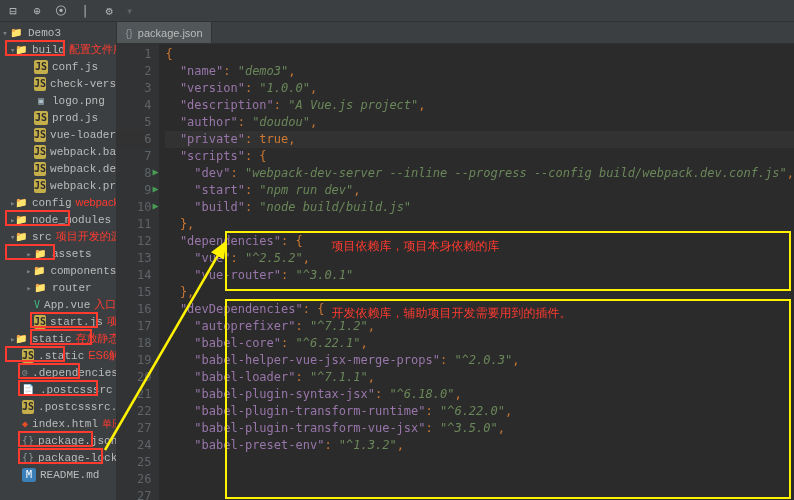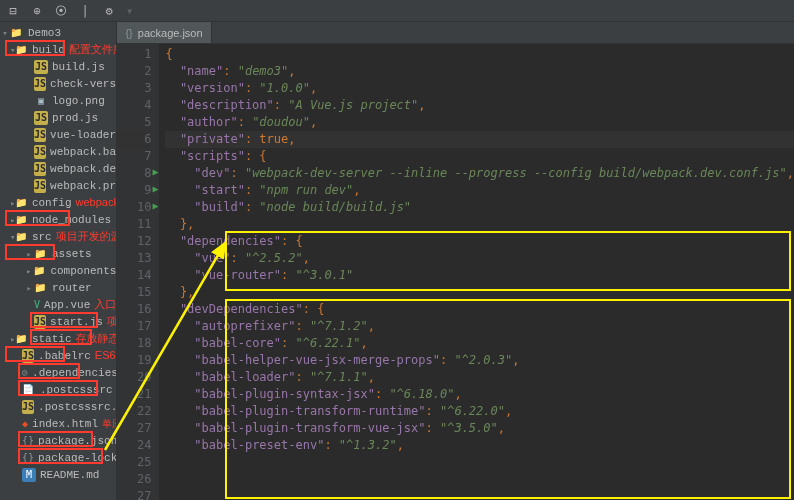--- a/index.html
+++ b/index.html
@@ -159,21 +159,21 @@
         <span class="name">Demo3</span>
       </div>
       <div class="tree-row" style="padding-left:10px">
         <span class="arrow">▾</span>
           <span class="fico folder-ico">📁</span>
         <span class="name">build</span>
         <span class="anno-red">配置文件所在文件夹</span>
       </div>
       <div class="tree-row" style="padding-left:34px">
           <span class="fico js-ico">JS</span>
-          <span class="name">build.js</span>
+          <span class="name">conf.js</span>
         </div>
       <div class="tree-row" style="padding-left:34px">
           <span class="fico js-ico">JS</span>
           <span class="name">check-versions.js</span>
         </div>
       <div class="tree-row" style="padding-left:34px">
           <span class="fico file-ico">▣</span>
           <span class="name">logo.png</span>
         </div>
       <div class="tree-row" style="padding-left:34px">
@@ -240,21 +240,21 @@
           <span class="anno-red">项目入口文件</span>
         </div>
       <div class="tree-row" style="padding-left:10px">
           <span class="arrow">▸</span>
           <span class="fico folder-ico">📁</span>
           <span class="name">static</span>
           <span class="anno-red">存放静态资源</span>
         </div>
       <div class="tree-row" style="padding-left:22px">
           <span class="fico js-ico">JS</span>
-          <span class="name">.babelrc</span>
+          <span class="name">.static</span>
           <span class="anno-red">ES6解析的配置文件</span>
         </div>
       <div class="tree-row" style="padding-left:22px">
           <span class="fico gear-ico">⚙</span>
           <span class="name">.dependencies</span>
           <span class="anno-red">编辑器配置</span>
         </div>
       <div class="tree-row" style="padding-left:22px">
           <span class="fico file-ico">📄</span>
           <span class="name">.postcsssrc</span>
@@ -345,20 +345,22 @@
 <div class="cl">    <span class="key">"babel-core"</span><span class="punct">: </span><span class="str">"^6.22.1"</span><span class="punct">,</span></div>
 <div class="cl">    <span class="key">"babel-helper-vue-jsx-merge-props"</span><span class="punct">: </span><span class="str">"^2.0.3"</span><span class="punct">,</span></div>
 <div class="cl">    <span class="key">"babel-loader"</span><span class="punct">: </span><span class="str">"^7.1.1"</span><span class="punct">,</span></div>
 <div class="cl">    <span class="key">"babel-plugin-syntax-jsx"</span><span class="punct">: </span><span class="str">"^6.18.0"</span><span class="punct">,</span></div>
 <div class="cl">    <span class="key">"babel-plugin-transform-runtime"</span><span class="punct">: </span><span class="str">"^6.22.0"</span><span class="punct">,</span></div>
 <div class="cl">    <span class="key">"babel-plugin-transform-vue-jsx"</span><span class="punct">: </span><span class="str">"^3.5.0"</span><span class="punct">,</span></div>
 <div class="cl">    <span class="key">"babel-preset-env"</span><span class="punct">: </span><span class="str">"^1.3.2"</span><span class="punct">,</span></div>
         </div>
       </div>
 
+      <div class="anno-red" style="position:absolute;left:210px;top:216px;font-size:12px">项目依赖库，项目本身依赖的库</div>
+      <div class="anno-red" style="position:absolute;left:210px;top:283px;font-size:12px">开发依赖库，辅助项目开发需要用到的插件。</div>
     </div>
   </div>
 </div>
 
 <div class="red-box" style="left:5px;top:40px;width:60px;height:16px"></div>
 <div class="red-box" style="left:5px;top:210px;width:65px;height:16px"></div>
 <div class="red-box" style="left:5px;top:244px;width:50px;height:16px"></div>
 <div class="red-box" style="left:30px;top:312px;width:68px;height:16px"></div>
 <div class="red-box" style="left:30px;top:329px;width:62px;height:16px"></div>
 <div class="red-box" style="left:5px;top:346px;width:60px;height:16px"></div>

